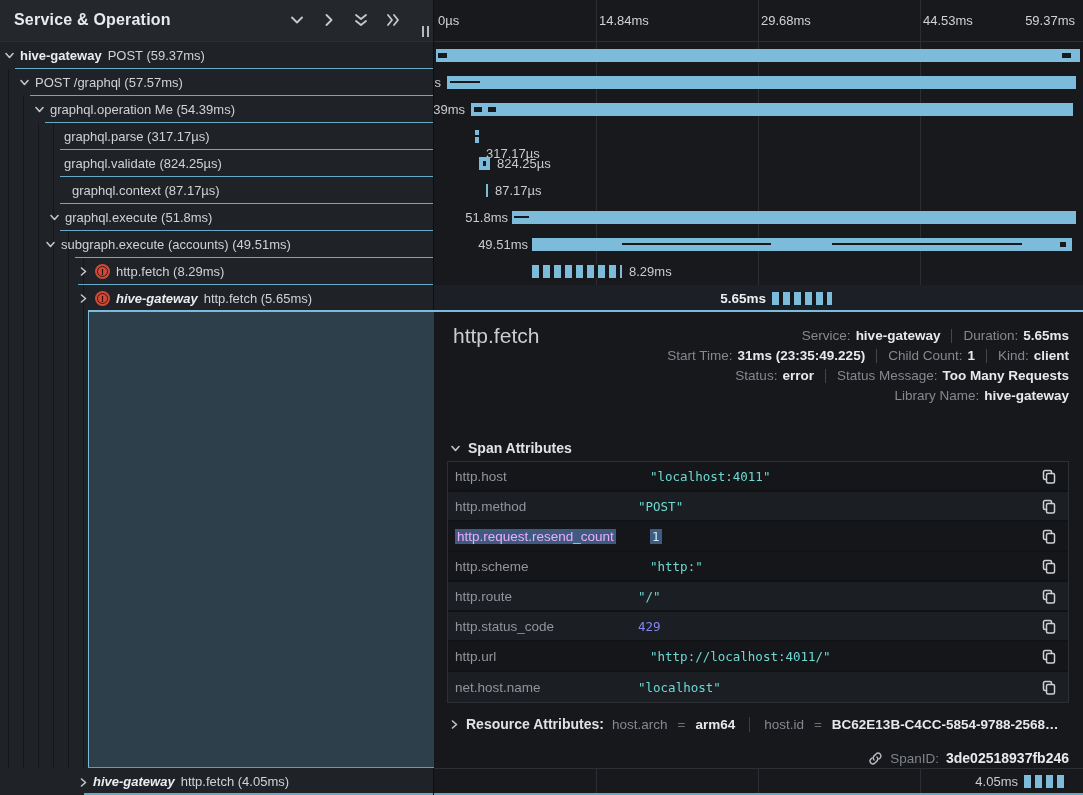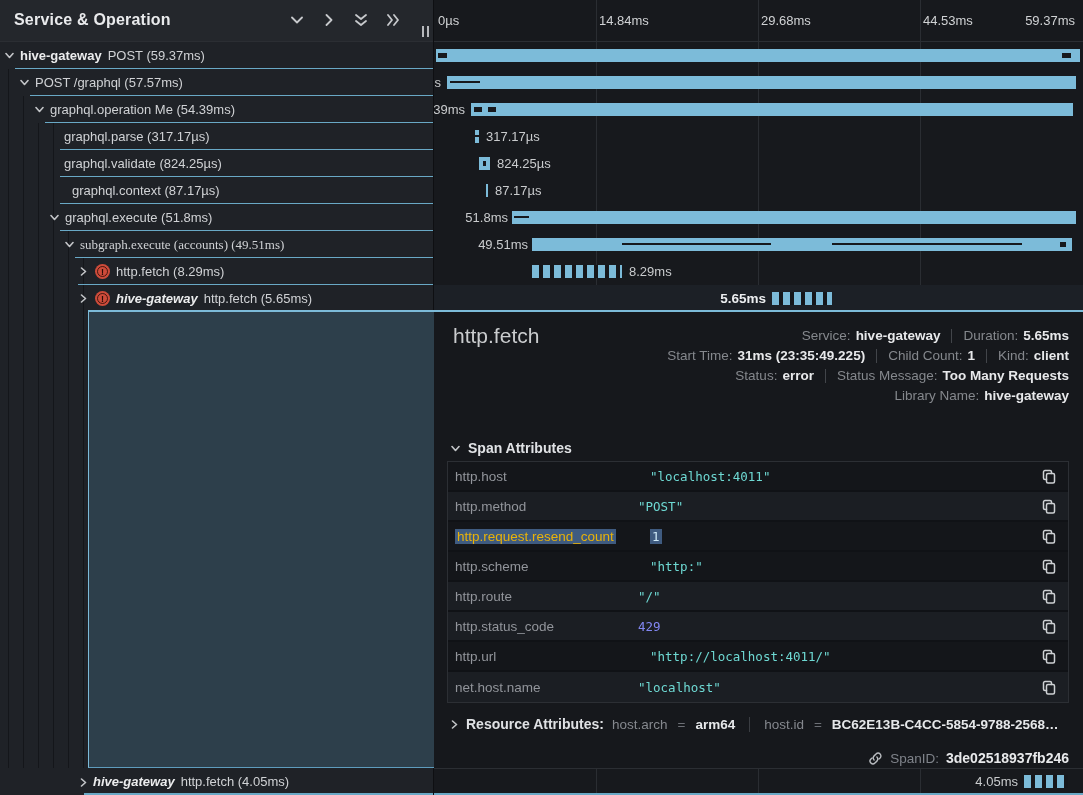--- a/index.html
+++ b/index.html
@@ -65,21 +65,21 @@
   .attr-table { position:absolute; left:13px; top:149px; width:622px; border:1px solid #2c2f34; }
   .arow { display:flex; align-items:center; height:30px; border-bottom:2px solid #101216; }
   .arow:last-child { border-bottom:none; }
   .arow.odd { background:#14161a;gap:12px; }
   .arow.even { background:#1b1e23; }
   .akey { flex:0 0 190px; padding-left:7px; font-size:13.5px; color:#92959b; white-space:nowrap; overflow:hidden; }
   .aval { flex:1; font-family:"DejaVu Sans Mono", monospace; font-size:12.5px; white-space:nowrap; overflow:hidden; }
   .aval.str { color:#6ed9d3; }
   .aval.num { color:#8287f2; }
   .hl { background:#3f5b80; padding:2px 2px; }
-  .akey .hl { color:#eab308;margin-top:21px; }
+  .akey .hl { color:#f0abfc;margin-top:21px; }
   .aval .hl { color:#cfe9f7; }
   .copy { flex:0 0 40px; display:flex; justify-content:flex-end; padding-right:12px; background:none; border:none; cursor:pointer; }
   .copy svg { stroke:#ced1d4; fill:none; stroke-width:1.5; stroke-linecap:round; stroke-linejoin:round; }
 
   .res-row { position:absolute; left:17px; top:404px; right:14px; display:flex; align-items:center; gap:8px; white-space:nowrap; overflow:hidden; cursor:pointer; }
   .res-row svg { stroke:#c3c5c8; fill:none; stroke-width:1.6; stroke-linecap:round; stroke-linejoin:round; flex:0 0 auto; }
   .res-title { font-size:14px; font-weight:bold; color:#dfe1e4; }
   .rkey { font-size:13.5px; color:#85888e; }
   .req { font-size:13.5px; color:#6d7076; margin:0 2px; }
   .rval { font-size:13.5px; font-weight:bold; color:#e6e8ea; }
@@ -177,21 +177,21 @@
       <span class="tlabel">graphql.context (87.17µs)</span>
     </div>
     <div class="trow" style="top:204px; padding-left:50px;">
       <span class="chev">
           <svg width="9" height="7" viewBox="0 0 9 7">
             <polyline points="1,1.5 4.5,5.5 8,1.5"></polyline>
           </svg>
         </span>
       <span class="tlabel">graphql.execute (51.8ms)</span>
     </div>
-    <div class="trow" style="top:231px; padding-left:65px;font-family:Liberation Serif, serif;">
+    <div class="trow" style="top:231px; padding-left:46px;">
       <span class="chev">
           <svg width="9" height="7" viewBox="0 0 9 7">
             <polyline points="1,1.5 4.5,5.5 8,1.5"></polyline>
           </svg>
         </span>
       <span class="tlabel">subgraph.execute (accounts) (49.51ms)</span>
     </div>
     <div class="trow" style="top:258px; padding-left:80px;">
       <span class="chev">
           <svg width="7" height="9" viewBox="0 0 7 9">
@@ -256,21 +256,21 @@
       <span class="dur" style="right:618px;">54.39ms</span>
       <div class="bar" style="left:37px; width:602px;">
         <span class="notch" style="left:3px; width:8px;"></span>
           <span class="notch" style="left:17px; width:8px;"></span>
       </div>
     </div>
     <div class="tl-row" style="top:81px;">
       <div class="bar" style="left:41px; width:4px;">
           <span class="line" style="left:0; width:4px;"></span>
         </div>
-      <span class="dur" style="left:52px;">317.17µs</span>
+      <span class="dur" style="left:52px;margin-top:17px;">317.17µs</span>
     </div>
     <div class="tl-row" style="top:108px;">
       <div class="bar" style="left:45px; width:11px;">
           <span class="notch" style="left:4px; width:3px;"></span>
         </div>
       <span class="dur" style="left:63px;">824.25µs</span>
     </div>
     <div class="tl-row" style="top:135px;">
       <div class="bar" style="left:52px; width:2px;"></div>
       <span class="dur" style="left:61px;">87.17µs</span>

